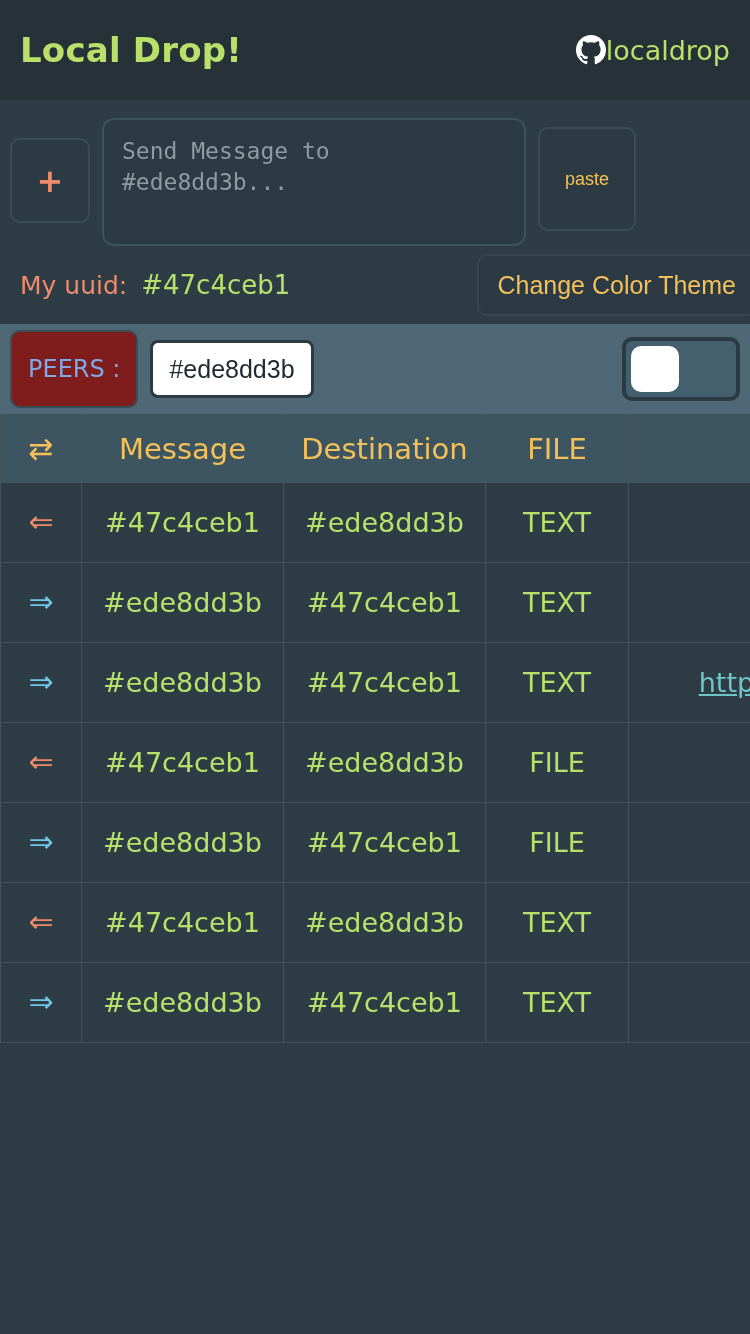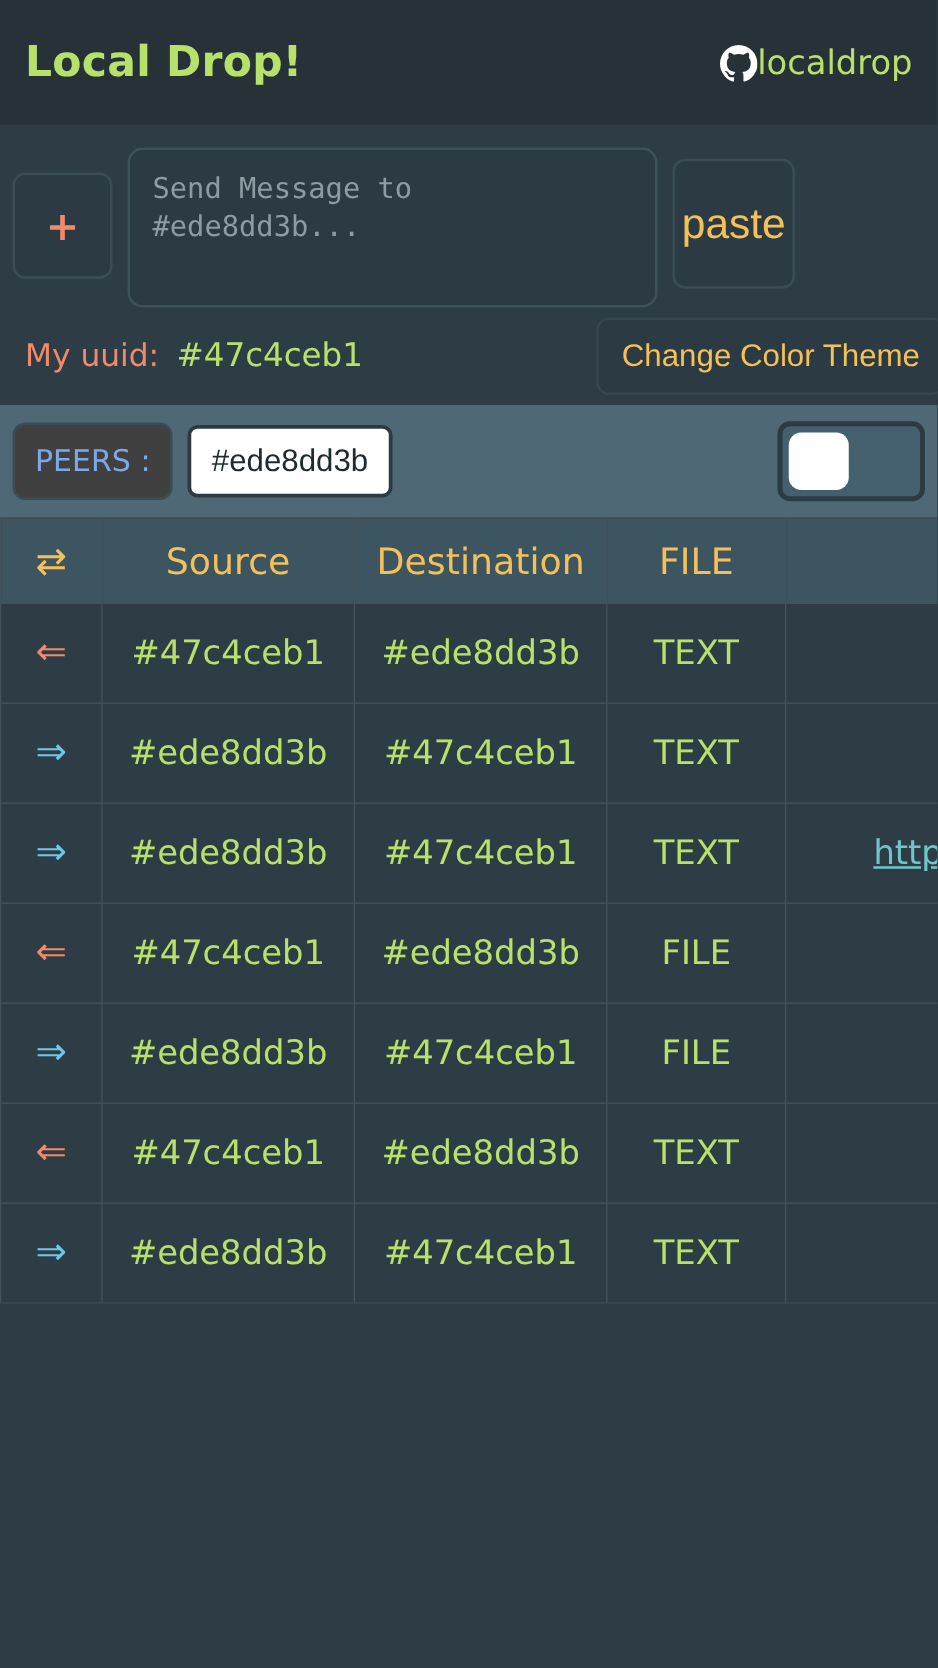--- a/index.html
+++ b/index.html
@@ -26,21 +26,21 @@
     padding: 12px 20px;
   }
   .app-title {
     font-size: 34px;
     font-weight: bold;
     color: #b8e06a;
     letter-spacing: 0.2px;
   }
   .gh-link {
     display: flex;
-    align-items: flex-end;
+    align-items: flex-start;
   }
   .gh-icon { width: 30px; height: 30px; display: block; }
   .gh-label {
     font-size: 27px;
     color: #b8e06a;
   }
 
   
   .compose {
     background: #2e3d45;
@@ -88,21 +88,21 @@
   }
   .msg-box::placeholder { color: #8d9ba2; }
   .act-btn {
     width: 98px;
     height: 104px;
     margin-top: 9px;
     background: #2c3b43;
     border: 2px solid #3a4d56;
     border-radius: 10px;
     color: #f3c05a;
-    font-size: 34px;
+    font-size: 18px;
     font-family: "Liberation Sans", sans-serif;
     display: flex;
     align-items: center;
     justify-content: center;
     flex: none;
     cursor: pointer;
   }
 
   
   .uuid-row {
@@ -144,26 +144,26 @@
   
   .peers-bar {
     height: 90px;
     background: #4e6875;
     display: flex;
     align-items: center;
     padding: 0 10px;
     gap: 12px;
   }
   .peers-label {
-    background: #404040;
+    background: #7f1d1d;
     border: 2px solid #3a4d56;
     border-radius: 10px;
     color: #7fa8e8;
     font-size: 24px;
-    height: 62px;
+    height: 78px;
     padding: 0 16px;
     display: flex;
     align-items: center;
     flex: none;
   }
   .peer-chip {
     background: #ffffff;
     border: 3px solid #2c3b43;
     border-radius: 8px;
     color: #1f2a30;
@@ -295,21 +295,21 @@
         <col class="c-src">
         <col class="c-dst">
         <col class="c-type">
         <col class="c-cont">
     </colgroup>
     <thead>
       <tr>
         <th>
           <span class="dir-icon">⇄</span>
         </th>
-        <th>Source</th>
+        <th>Message</th>
         <th>Destination</th>
         <th>FILE</th>
         <th>Content</th>
       </tr>
     </thead>
     <tbody>
       <tr>
         <td><span class="dir-icon dir-out">⇐</span></td>
         <td>#47c4ceb1</td>
         <td>#ede8dd3b</td>

